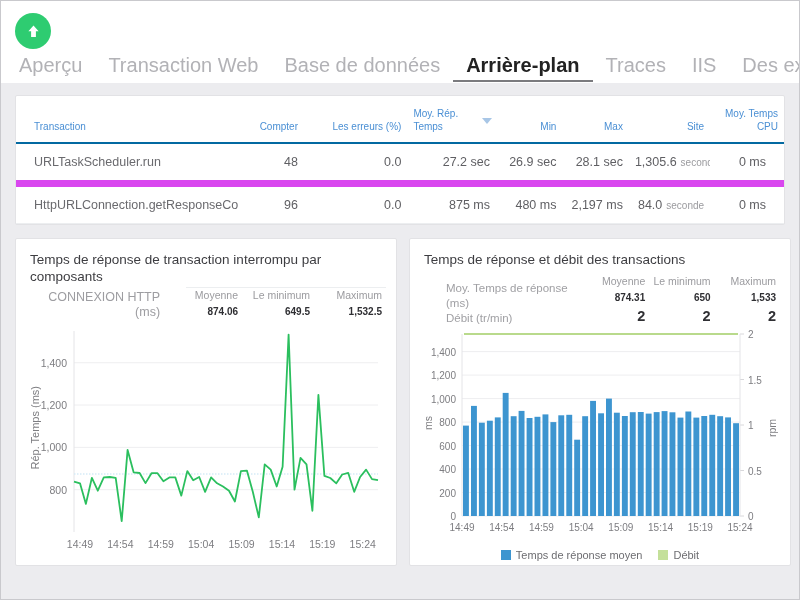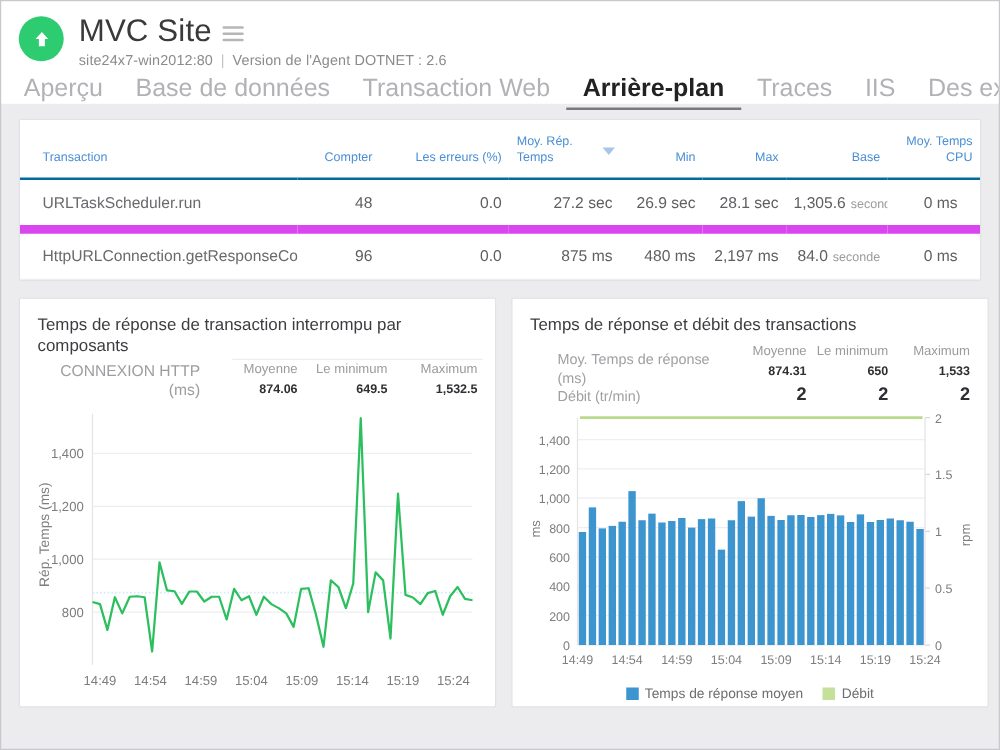--- a/index.html
+++ b/index.html
@@ -134,41 +134,26 @@
 
 <div id="page">
 
   <div class="header">
     <div class="hdr-top">
       <div class="logo">
         <svg width="17" height="17" viewBox="0 0 17 17" aria-hidden="true">
           <path d="M8.5 2.6 L13.6 8.2 L10.9 8.2 L10.9 14 L6.1 14 L6.1 8.2 L3.4 8.2 Z" fill="#ffffff"></path>
         </svg>
       </div>
-      <div class="hdr-textcol">
-        <div class="title-row">
-          <div class="site-title">MVC Site</div>
-          <div class="hamburger">
-            <span></span>
-              <span></span>
-              <span></span>
-          </div>
-        </div>
-        <div class="subtitle">
-          <span>site24x7-win2012:80</span>
-          <span class="sep">|</span>
-          <span>Version de l'Agent DOTNET : 2.6</span>
-        </div>
-      </div>
     </div>
 
     <div class="tabs">
       <div class="tab">Aperçu</div>
+      <div class="tab">Transaction Web</div>
       <div class="tab">Base de données</div>
-      <div class="tab">Transaction Web</div>
       <div class="tab active">Arrière-plan</div>
       <div class="tab">Traces</div>
       <div class="tab">IIS</div>
       <div class="tab">Des exceptions</div>
       <div class="tab">RUM Analytics</div>
     </div>
   </div>
 
   <div class="content">
 
@@ -188,21 +173,21 @@
           <tr>
             <th class="c-txn">Transaction</th>
             <th>Compter</th>
             <th>Les erreurs (%)</th>
             <th class="c-avg">
               <span>Moy. Rép. Temps</span>
               <span class="sort-chevron"></span>
             </th>
             <th>Min</th>
             <th>Max</th>
-            <th>Base</th>
+            <th>Site</th>
             <th class="c-cpu">Moy. Temps CPU</th>
           </tr>
         </thead>
         <tbody>
           <tr>
             <td class="c-txn">URLTaskScheduler.run</td>
             <td>48</td>
             <td>0.0</td>
             <td>27.2 sec</td>
             <td>26.9 sec</td>

